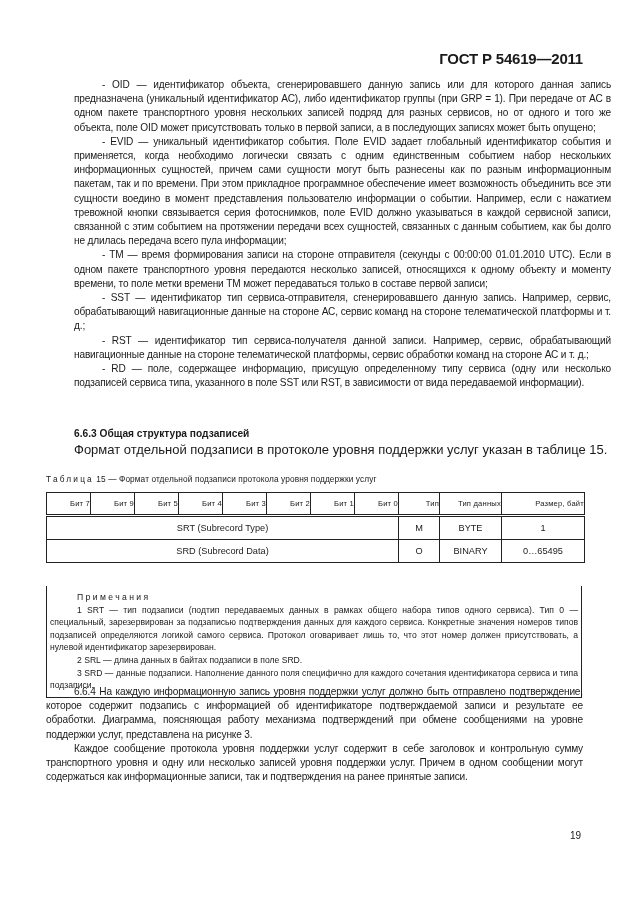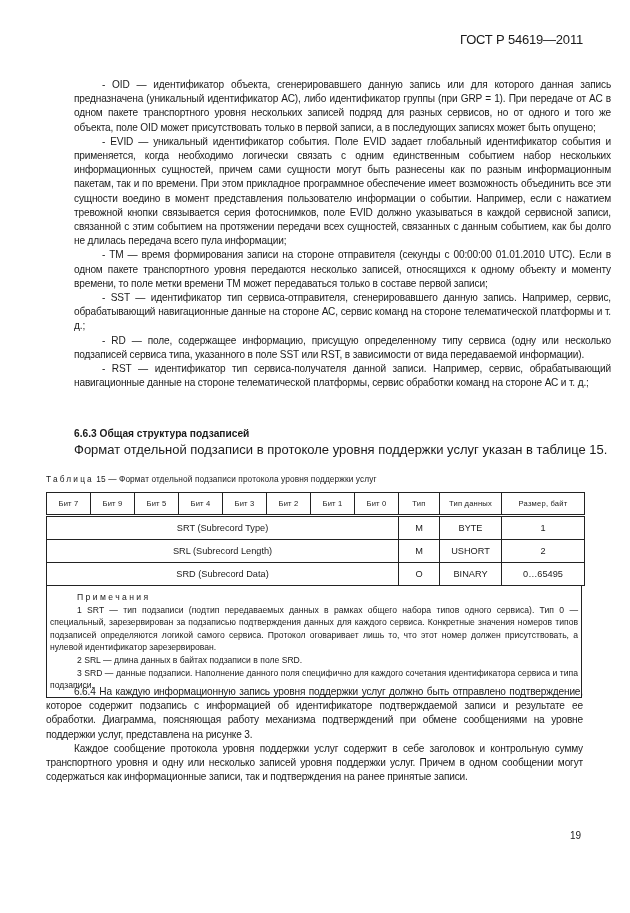--- a/index.html
+++ b/index.html
@@ -1,48 +1,48 @@
 <!DOCTYPE html>
 <html><head>
 <meta charset="utf-8">
 <style>
   html, body { margin:0; padding:0; background:#ffffff; }
   body { width:630px; height:913px; position:relative; overflow:hidden;
          font-family:"Liberation Sans", sans-serif; color:#1a1a1a; }
-  .hdr { position:absolute; right:47px; top:32px; font-weight:normal; font-size:13px; letter-spacing:-0.2px; }
+  .hdr { position:absolute; right:47px; top:50px; font-weight:bold; font-size:15px; letter-spacing:-0.2px; }
   .body-text { position:absolute; left:46px; width:537px; font-size:10.1px; line-height:14.2px;
                text-align:justify; letter-spacing:-0.15px; }
   .body-text p { margin:0; text-indent:28px; }
   .sec-title { position:absolute; left:74px; top:428px; font-weight:bold; font-size:10.2px; }
   .sec-lead { position:absolute; left:74px; top:442px; font-size:13px; }
   .tbl-cap { position:absolute; left:46px; top:474px; font-size:8.3px; letter-spacing:0.1px; }
   .tbl-cap .sp { letter-spacing:2.2px; }
   table.t15 { position:absolute; left:46px; top:492px; width:538px; border-collapse:collapse;
               font-size:8.4px; table-layout:fixed; }
   table.t15 td, table.t15 th { border:1px solid #222; text-align:center; padding:0; font-weight:normal; }
-  table.t15 thead th { height:21px; font-size:7.6px; letter-spacing:0.2px; border-bottom:3px double #222; }
+  table.t15 thead th { height:21px; font-size:7.6px; letter-spacing:0.2px; border-bottom:3px double #222;text-align:right; }
   table.t15 tbody td { height:22px; font-size:9.2px; }
   .notes { position:absolute; left:46px; top:586px; width:536px; height:112px; border:1px solid #222; border-top:none;
            font-size:8.6px; line-height:12.6px; box-sizing:border-box; padding:5px 3px 0 3px; text-align:justify; }
   .notes p { margin:0; text-indent:27px; }
   .notes .nh { letter-spacing:2.4px; }
   .pnum { position:absolute; left:570px; top:830px; font-size:10px; }
 </style>
 </head>
 <body>
 
 <div class="hdr">ГОСТ Р 54619—2011</div>
 
 <div class="body-text" style="top:78px;margin-left:28px;">
   <p>- OID — идентификатор объекта, сгенерировавшего данную запись или для которого данная запись предназначена (уникальный идентификатор АС), либо идентификатор группы (при GRP = 1). При передаче от АС в одном пакете транспортного уровня нескольких записей подряд для разных сервисов, но от одного и того же объекта, поле OID может присутствовать только в первой записи, а в последующих записях может быть опущено;</p>
   <p>- EVID — уникальный идентификатор события. Поле EVID задает глобальный идентификатор события и применяется, когда необходимо логически связать с одним единственным событием набор нескольких информационных сущностей, причем сами сущности могут быть разнесены как по разным информационным пакетам, так и по времени. При этом прикладное программное обеспечение имеет возможность объединить все эти сущности воедино в момент представления пользователю информации о событии. Например, если с нажатием тревожной кнопки связывается серия фотоснимков, поле EVID должно указываться в каждой сервисной записи, связанной с этим событием на протяжении передачи всех сущностей, связанных с данным событием, как бы долго не длилась передача всего пула информации;</p>
   <p>- TM — время формирования записи на стороне отправителя (секунды с 00:00:00 01.01.2010 UTC). Если в одном пакете транспортного уровня передаются несколько записей, относящихся к одному объекту и моменту времени, то поле метки времени TM может передаваться только в составе первой записи;</p>
   <p>- SST — идентификатор тип сервиса-отправителя, сгенерировавшего данную запись. Например, сервис, обрабатывающий навигационные данные на стороне АС, сервис команд на стороне телематической платформы и т. д.;</p>
+  <p>- RST — идентификатор тип сервиса-получателя данной записи. Например, сервис, обрабатывающий навигационные данные на стороне телематической платформы, сервис обработки команд на стороне АС и т. д.;</p>
   <p>- RD — поле, содержащее информацию, присущую определенному типу сервиса (одну или несколько подзаписей сервиса типа, указанного в поле SST или RST, в зависимости от вида передаваемой информации).</p>
-  <p>- RST — идентификатор тип сервиса-получателя данной записи. Например, сервис, обрабатывающий навигационные данные на стороне телематической платформы, сервис обработки команд на стороне АС и т. д.;</p>
 </div>
 
 <div class="sec-title">6.6.3 Общая структура подзаписей</div>
 <div class="sec-lead">Формат отдельной подзаписи в протоколе уровня поддержки услуг указан в таблице 15.</div>
 
 <div class="tbl-cap">
   <span class="sp">Таблица</span>
   <span>15 — Формат отдельной подзаписи протокола уровня поддержки услуг</span>
 </div>
 
@@ -76,26 +76,20 @@
     </tr>
   </thead>
   <tbody>
     <tr>
       <td colspan="8">SRT (Subrecord Type)</td>
       <td>M</td>
       <td>BYTE</td>
       <td>1</td>
     </tr>
     <tr>
-      <td colspan="8">SRL (Subrecord Length)</td>
-      <td>M</td>
-      <td>USHORT</td>
-      <td>2</td>
-    </tr>
-    <tr>
       <td colspan="8">SRD (Subrecord Data)</td>
       <td>O</td>
       <td>BINARY</td>
       <td>0…65495</td>
     </tr>
   </tbody>
 </table>
 
 <div class="notes">
   <p class="nh">Примечания</p>

